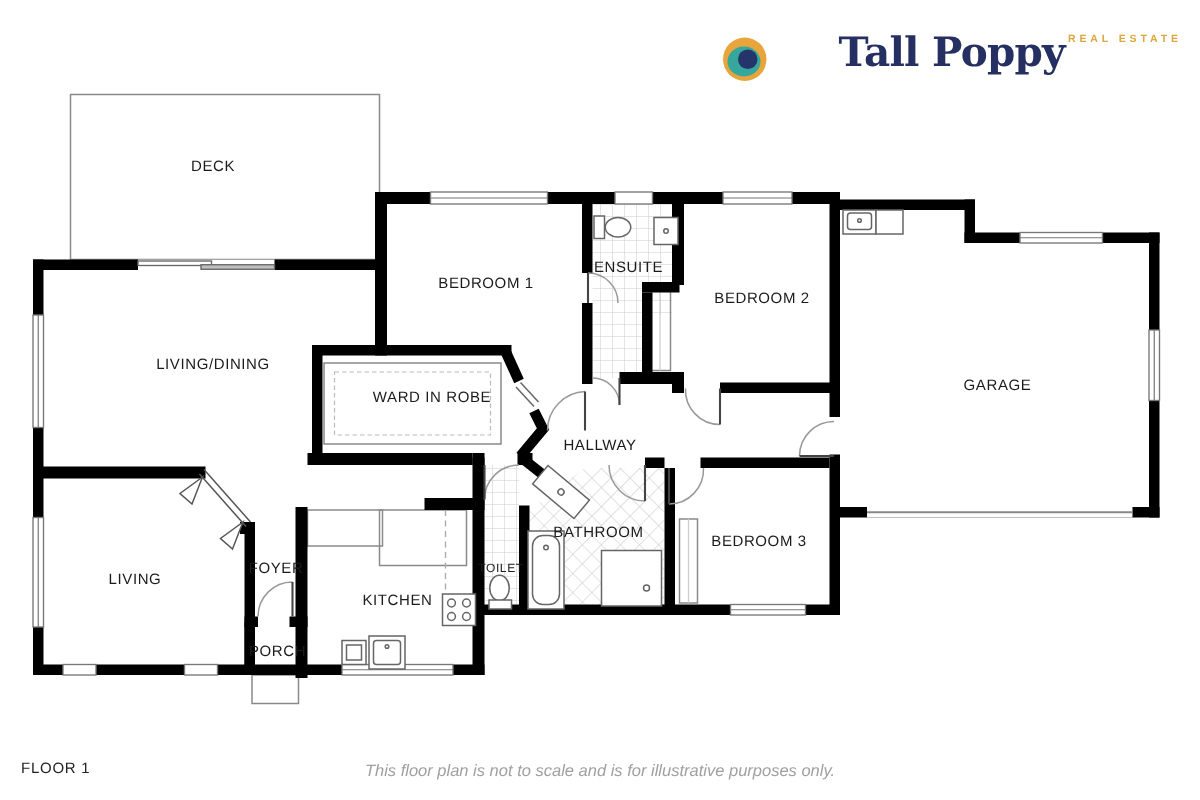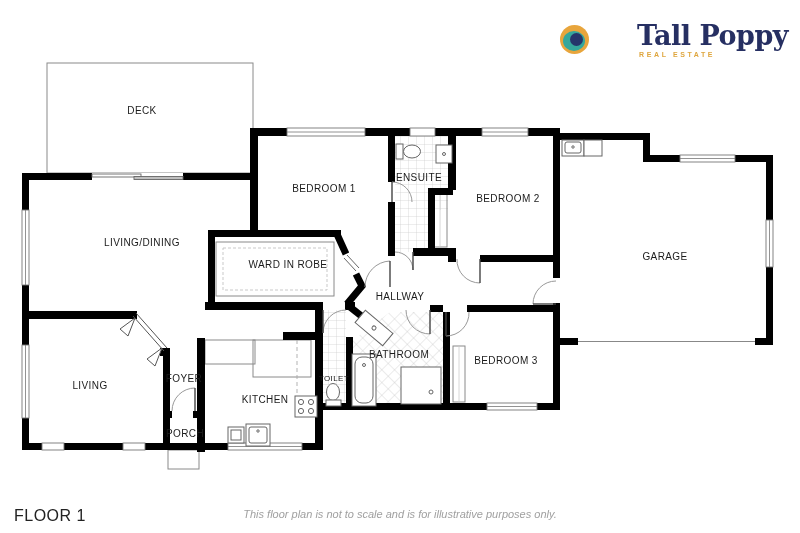--- a/index.html
+++ b/index.html
@@ -1,25 +1,25 @@
 <!DOCTYPE html>
 <html><head>
 <meta charset="utf-8">
 <style>
   html,body{margin:0;padding:0;background:#fff;width:800px;height:533px;
     font-family:"Liberation Sans",sans-serif;position:relative;overflow:hidden;}
   .logo{position:absolute;top:22px;right:12px;display:flex;align-items:flex-start;gap:7px;}
   .logo-icon{width:29px;height:29px;border-radius:50%;background:#e8a53c;position:relative;margin-top:3px;}
   .logo-icon .mid{position:absolute;left:3px;top:6px;right:4px;bottom:3px;background:#35a79c;border-radius:50%;}
   .logo-icon .dot{position:absolute;left:10px;top:8px;width:13px;height:13px;background:#25356b;border-radius:50%;}
-  .logo-text{display:flex;flex-direction:column;margin-left:41px;}
+  .logo-text{display:flex;flex-direction:row;margin-left:41px;}
   .brand{font-family:"DejaVu Serif","Liberation Serif",serif;font-weight:bold;
     font-size:27px;line-height:28px;color:#262f62;letter-spacing:-0.5px;white-space:nowrap;}
   .tagline{font-size:7px;color:#dfa63e;letter-spacing:2.6px;margin-top:1px;margin-left:2px;font-weight:bold;}
-  .floor-label{position:absolute;left:14px;top:507px;font-size:16px;color:#222;letter-spacing:0.5px;}
+  .floor-label{position:absolute;left:14px;top:507px;font-size:10px;color:#222;letter-spacing:0.5px;}
   .disclaimer{position:absolute;left:0;right:0;top:508px;text-align:center;
     font-size:11px;font-style:italic;color:#a0a0a0;}
   svg text{font-family:"Liberation Sans",sans-serif;fill:#1b1b1b;letter-spacing:0.4px;}
   .wall{fill:#000;}
   .thin{fill:none;stroke:#8a8a8a;stroke-width:1;}
   .fixture{fill:#fff;stroke:#666;stroke-width:1;}
   .arc{fill:none;stroke:#999;stroke-width:1;}
   .leaf{stroke:#444;stroke-width:1.4;}
   .win{fill:#fff;stroke:#777;stroke-width:0.9;}
 </style>

